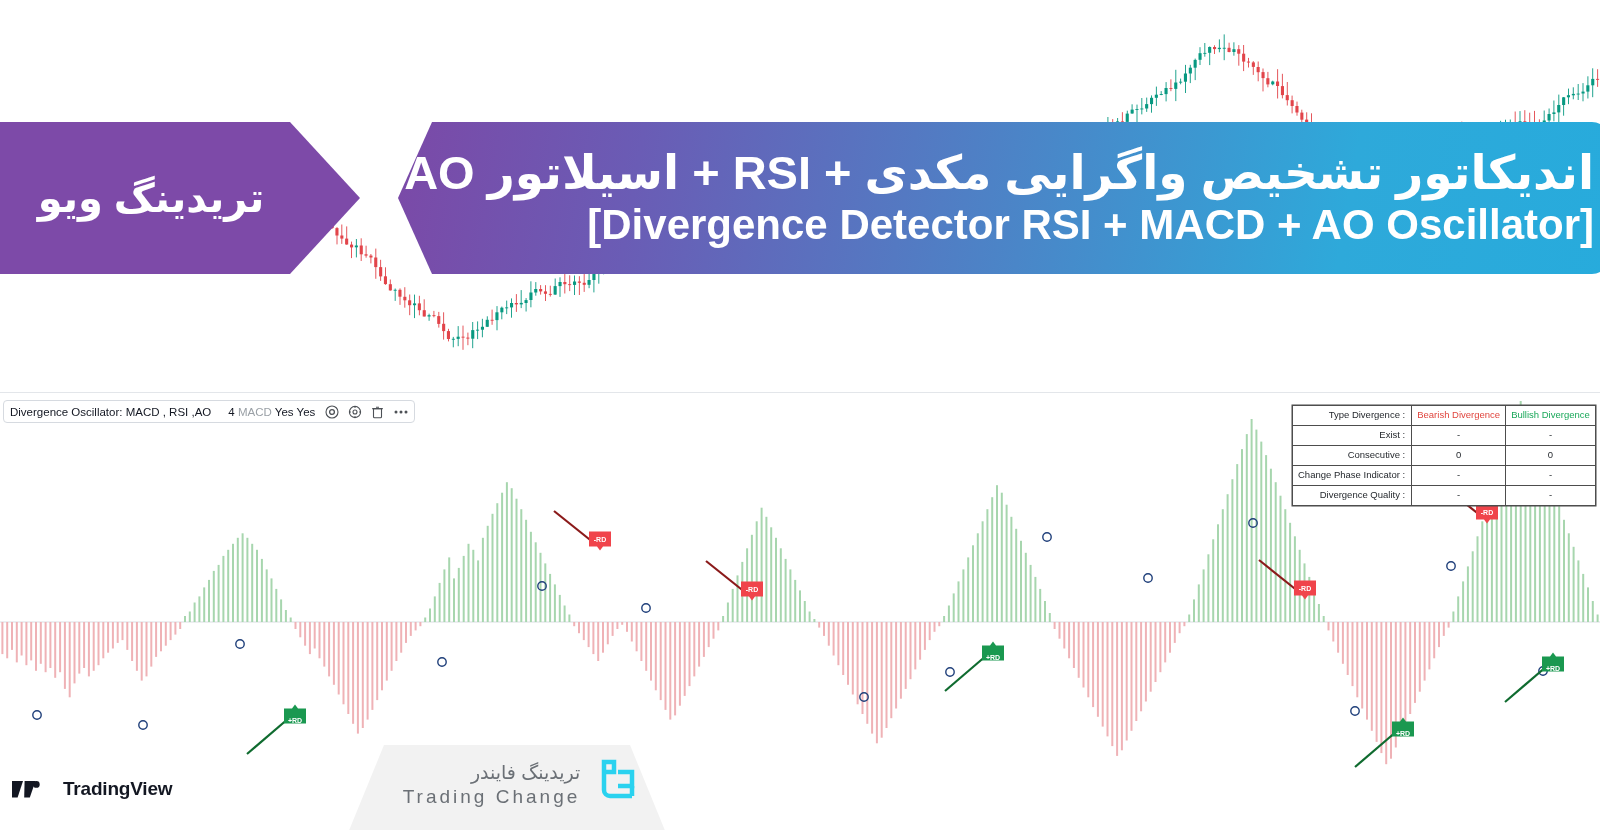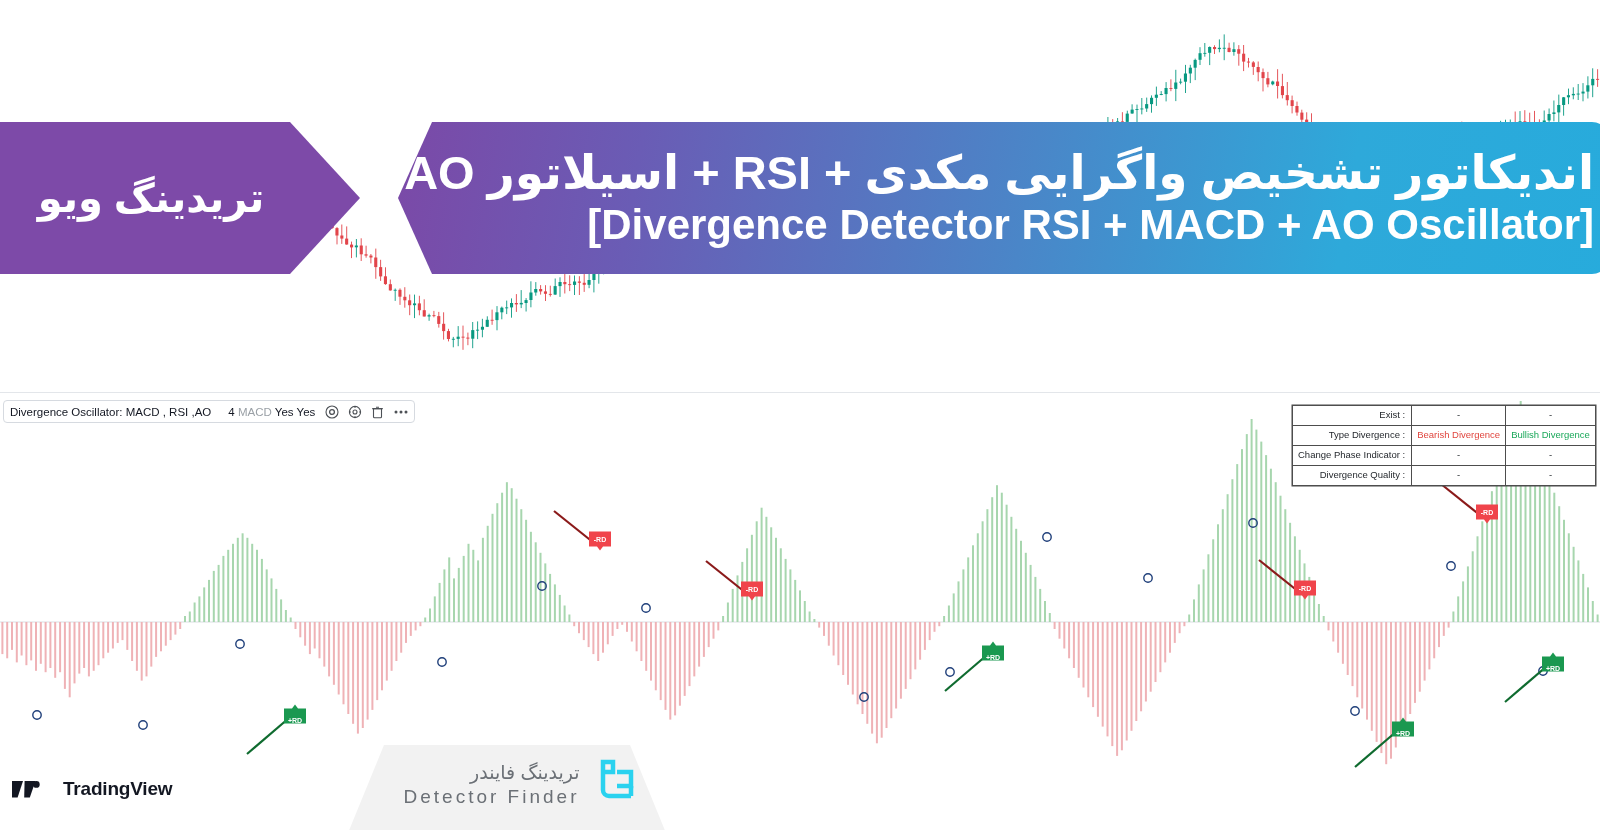--- a/index.html
+++ b/index.html
@@ -1222,28 +1222,33 @@
           <circle cx="8" cy="7" r="1.5" fill="#4d5156"></circle>
           <circle cx="13" cy="7" r="1.5" fill="#4d5156"></circle>
         </svg>
       </span>
     </span>
   </div>
 
   <table class="div-table">
     <tbody id="divTableBody">
         <tr>
+          <td class="lbl">Type Divergence :</td>
+          <td class="val bear-head">Bearish Divergence</td>
+          <td class="val bull-head">Bullish Divergence</td>
+        </tr>
+        <tr>
           <td class="lbl">Exist :</td>
           <td class="val">-</td>
           <td class="val">-</td>
         </tr>
         <tr>
-          <td class="lbl">Type Divergence :</td>
-          <td class="val bear-head">Bearish Divergence</td>
-          <td class="val bull-head">Bullish Divergence</td>
+          <td class="lbl">Consecutive :</td>
+          <td class="val">0</td>
+          <td class="val">0</td>
         </tr>
         <tr>
           <td class="lbl">Change Phase Indicator :</td>
           <td class="val">-</td>
           <td class="val">-</td>
         </tr>
         <tr>
           <td class="lbl">Divergence Quality :</td>
           <td class="val">-</td>
           <td class="val">-</td>
@@ -1256,21 +1261,21 @@
       <path d="M0 0 L11 0 L5.6 16.5 L0 16.5 Z" fill="#131722"></path>
       <path d="M12.6 0 L23.5 0 L17.8 16.5 L12.2 16.5 Z" fill="#131722"></path>
       <circle cx="24.3" cy="3.4" r="3.4" fill="#131722"></circle>
     </svg>
     <span class="tv-text">TradingView</span>
   </div>
 
   <div class="tf-mark">
     <div class="tf-texts">
       <div class="tf-fa">تریدینگ فایندر</div>
-      <div class="tf-en">Detector Finder</div>
+      <div class="tf-en">Trading Change</div>
     </div>
     <span class="tf-logo">
       <svg width="50" height="52" viewBox="0 0 50 52">
         <path d="M8 4 h10 v10 h-10 z M8 4 v28 a6 6 0 0 0 6 6 h22" fill="none" stroke="#2ad2ef" stroke-width="4.5" stroke-linejoin="miter"></path>
         <path d="M22 14 h14 v14 h-14" fill="none" stroke="#2ad2ef" stroke-width="4.5"></path>
         <path d="M36 38 v-10" fill="none" stroke="#2ad2ef" stroke-width="4.5"></path>
       </svg>
     </span>
   </div>
 

